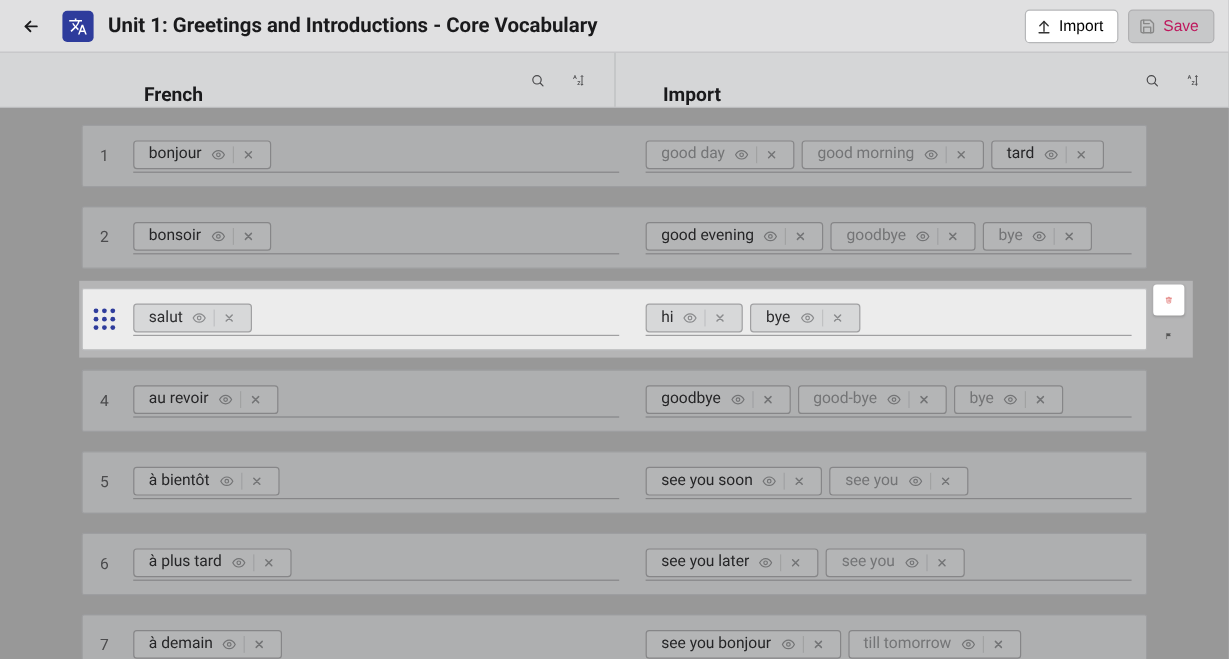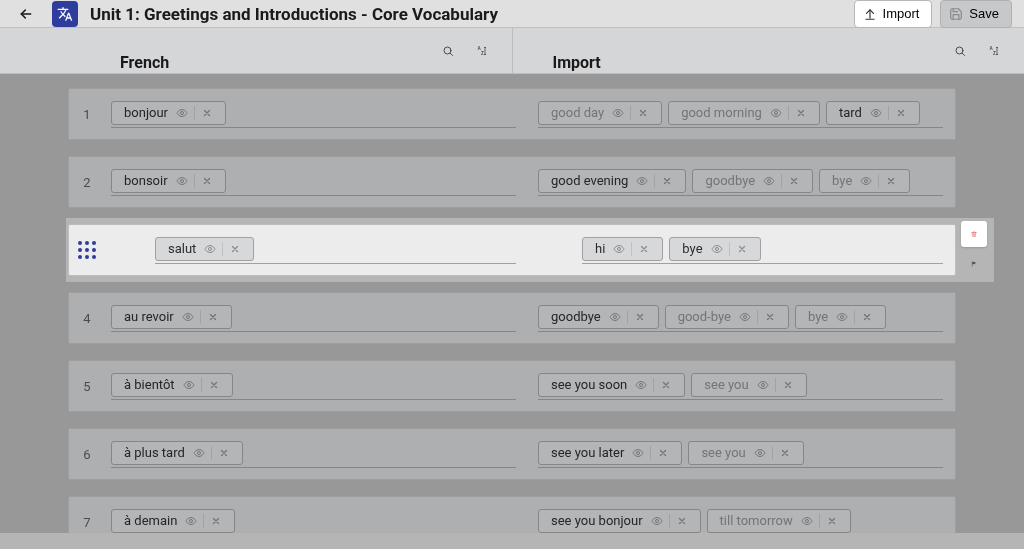--- a/index.html
+++ b/index.html
@@ -27,21 +27,21 @@
     height: 549px;
     font-family: -apple-system, BlinkMacSystemFont, "Segoe UI", Roboto, sans-serif;
     background: var(--gray-bg);
     overflow: hidden;
     color: var(--dark);
   }
   
   .topbar {
     display: flex;
     align-items: center;
-    height: 28px;
+    height: 44px;
     padding: 0 12px;
     background: var(--header-bg);
     border-bottom: 1px solid #c0c0c2;
     gap: 12px;
   }
   .back-btn {
     width: 28px; height: 28px;
     display: flex; align-items: center; justify-content: center;
     border: none; background: transparent;
     cursor: pointer;
@@ -72,21 +72,21 @@
     border-radius: 4px;
     background: #fff;
     font-size: 13px;
     display: inline-flex;
     align-items: center;
     gap: 6px;
     cursor: pointer;
   }
   .btn.save {
     background: var(--save-bg);
-    color: #000000;
+    color: #be185d;
     border-color: #b0b0b2;
     cursor: not-allowed;
   }
   
   .lang-header {
     display: flex;
     height: 46px;
     background: #d5d6d7;
     border-bottom: 1px solid var(--border-gray);
   }
@@ -136,21 +136,20 @@
     border: 1px solid var(--border-gray);
     border-radius: 2px;
     margin-bottom: 16px;
     display: flex;
     align-items: stretch;
     min-height: 52px;
     position: relative;
   }
   .row.active {
     background: var(--row-active-bg);
-    gap: 44px;
   }
   .row-num {
     width: 36px;
     display: flex;
     align-items: center;
     justify-content: center;
     font-size: 13px;
     color: #5a5a5c;
   }
   .row.active .row-num { color: var(--blue); }

